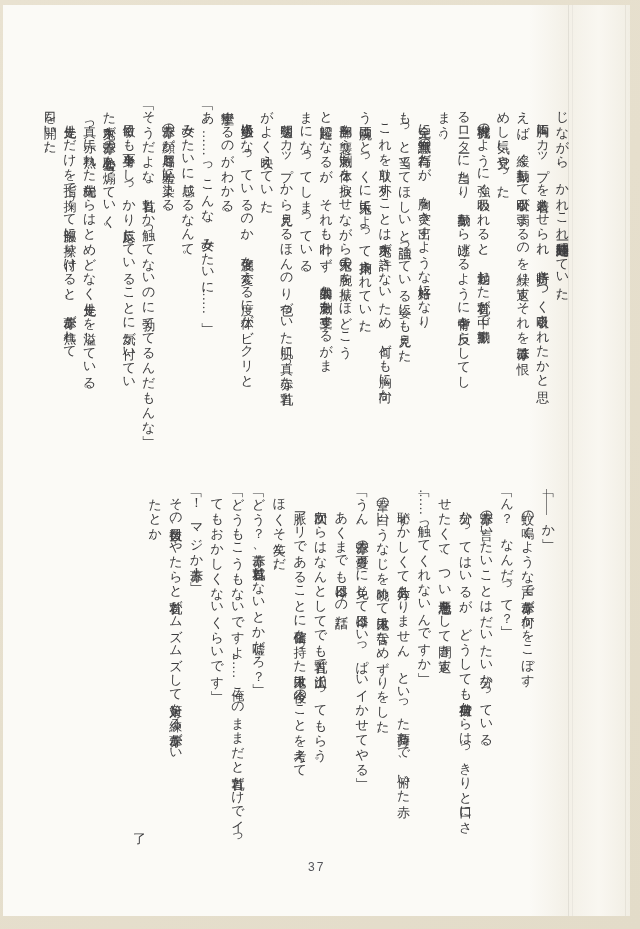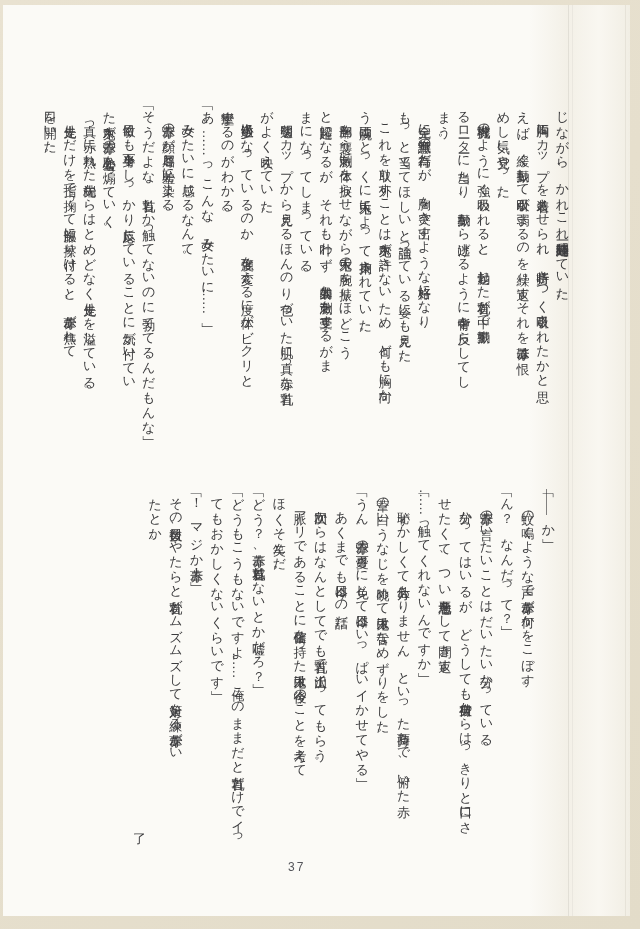--- a/index.html
+++ b/index.html
@@ -75,21 +75,21 @@
   .end-mark {
     position: absolute;
     left: 130px;
     top: 823px;
     font-size: 13px;
     color: #3c3c3e;
     writing-mode: vertical-rl;
   }
   .page-number {
     position: absolute;
-    left: 288px;
+    left: 308px;
     top: 860px;
     font-family: "Liberation Sans", "DejaVu Sans", sans-serif;
     font-size: 12px;
     letter-spacing: 2px;
     color: #54555a;
   }
 </style>
 </head>
 <body>
 

